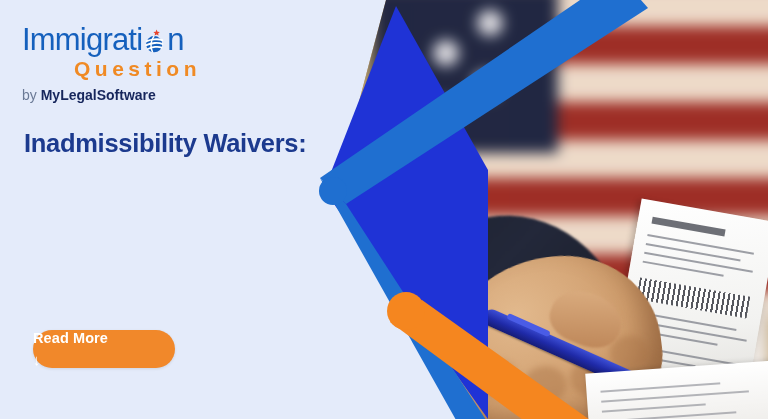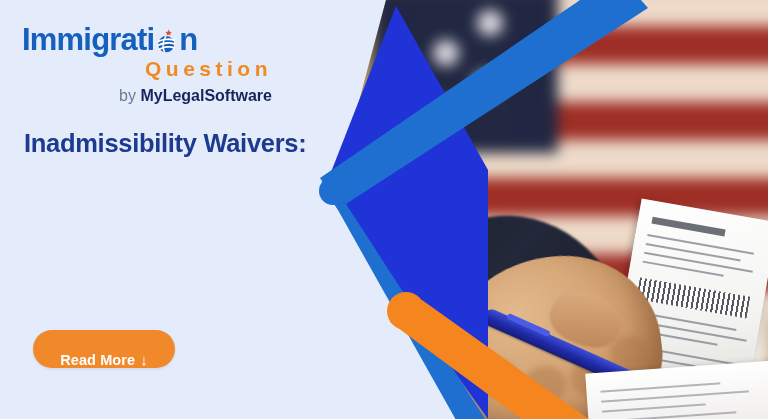--- a/index.html
+++ b/index.html
@@ -22,48 +22,47 @@
     width: 400px; height: 419px;
     z-index: 40;
   }
 
   
   #logo { position: absolute; left: 22px; top: 22px; width: 250px; }
   #logo-wordmark {
     display: flex;
     align-items: center;
     font-size: 31px;
-    font-weight: bold;
+    font-weight: normal;
     color: #1560bd;
     letter-spacing: -0.8px;
     line-height: 1;
     height: 34px;
   }
   #logo-wordmark .wm-part { display: inline-block; }
   #globe-icon {
     display: inline-block;
     position: relative;
     width: 25px; height: 25px;
     margin: 0 0px 0 0px;
     top: 2px;
   }
   #globe-icon svg { display: block; }
   #logo-question {
-    text-align: right;
+    text-align: left;
     font-size: 21px;
     font-weight: bold;
     color: #f08a24;
     letter-spacing: 4.5px;
     margin-top: 2px;
     margin-left: 52px;
     line-height: 1;
   }
   #logo-tagline {
-    text-align: right;
-    font-size: 16px;
+    font-size: 14px;
     margin-top: 9px;
     line-height: 1;
     white-space: nowrap;
   }
   #logo-tagline .by { color: #6b7a96; font-weight: normal; }
   #logo-tagline .brand { color: #16265c; font-weight: bold; }
 
   
   #headline {
     position: absolute;
@@ -81,27 +80,28 @@
   #read-more-button {
     position: absolute;
     left: 33px; top: 330px;
     width: 142px; height: 38px;
     border-radius: 19px;
     background: #f1882a;
     color: #ffffff;
     font-size: 14.5px;
     font-weight: bold;
     display: flex;
-    align-items: flex-end;
+    align-items: flex-start;
     justify-content: center;
     gap: 5px;
     letter-spacing: 0.1px;
     border: none;
     cursor: pointer;
     box-shadow: 0 1px 3px rgba(0,0,0,0.10);
+    flex-direction: column;
   }
   #read-more-button .arrow { font-size: 15px; font-weight: normal; }
 
   
   #photo-stage {
     position: absolute;
     right: 0; top: 0;
     width: 450px; height: 419px;
     z-index: 10;
   }

